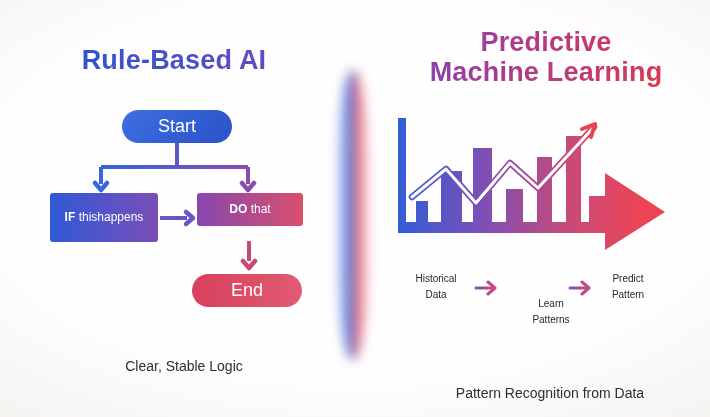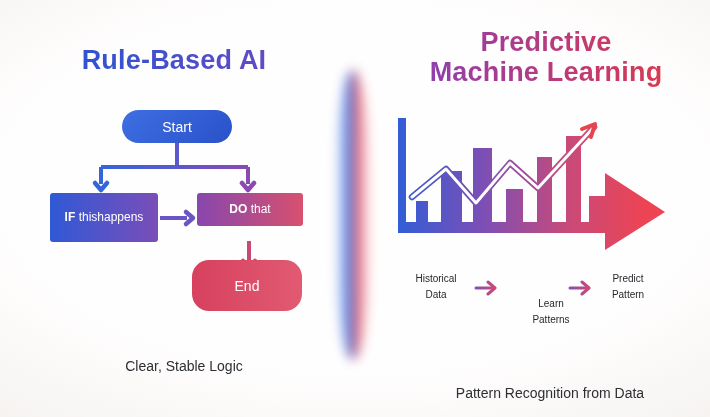--- a/index.html
+++ b/index.html
@@ -12,23 +12,23 @@
   .grad-text{color:#3b52cc;}
   .grad-text-r{color:#c43a63;}
   @supports ((-webkit-background-clip: text) or (background-clip: text)){
     .grad-text,.grad-text-r{-webkit-background-clip:text;background-clip:text;color:transparent;}
     .grad-text{background-image:linear-gradient(90deg,#2456d0,#6c49c4);}
     .grad-text-r{background-image:linear-gradient(90deg,#8a3fb5,#e03848);}
   }
   .title-left{left:39px;top:45px;width:270px;}
   .title-right{left:411px;top:27px;width:270px;}
   .pill{position:absolute;border-radius:17px;color:#fff;display:flex;align-items:center;justify-content:center;
-        font-size:14px;font-weight:500;}
+        font-size:18px;font-weight:500;}
   .pill-start{left:122px;top:110px;width:110px;height:33px;background:linear-gradient(135deg,#3e6fe2,#2a51c9);}
-  .pill-end{left:192px;top:260px;width:110px;height:51px;background:linear-gradient(90deg,#d6415e,#e25a72);}
+  .pill-end{left:192px;top:274px;width:110px;height:33px;background:linear-gradient(90deg,#d6415e,#e25a72);}
   .fbox{position:absolute;border-radius:3px;color:#fff;display:flex;flex-direction:row;align-items:center;justify-content:center;
         font-size:12px;line-height:19px;}
   .fbox-if{left:50px;top:193px;width:108px;height:49px;background:linear-gradient(90deg,#3059d6,#7a4eb8);}
   .fbox-do{left:197px;top:193px;width:106px;height:33px;background:linear-gradient(90deg,#8747ae,#d8506e);}
   .fline b{font-weight:700;}
   .gap{margin-left:.28em;}
   .conn{position:absolute;left:40px;top:140px;width:280px;height:180px;}
   .divider{position:absolute;left:335px;top:70px;width:36px;height:290px;border-radius:50%;
     filter:blur(6px);opacity:.9;
     background:linear-gradient(90deg, rgba(90,130,225,0) 2%, #6d95e8 28%, #2f5cd2 47%, #d9536a 53%, #ef8b96 74%, rgba(239,139,150,0) 98%);}

